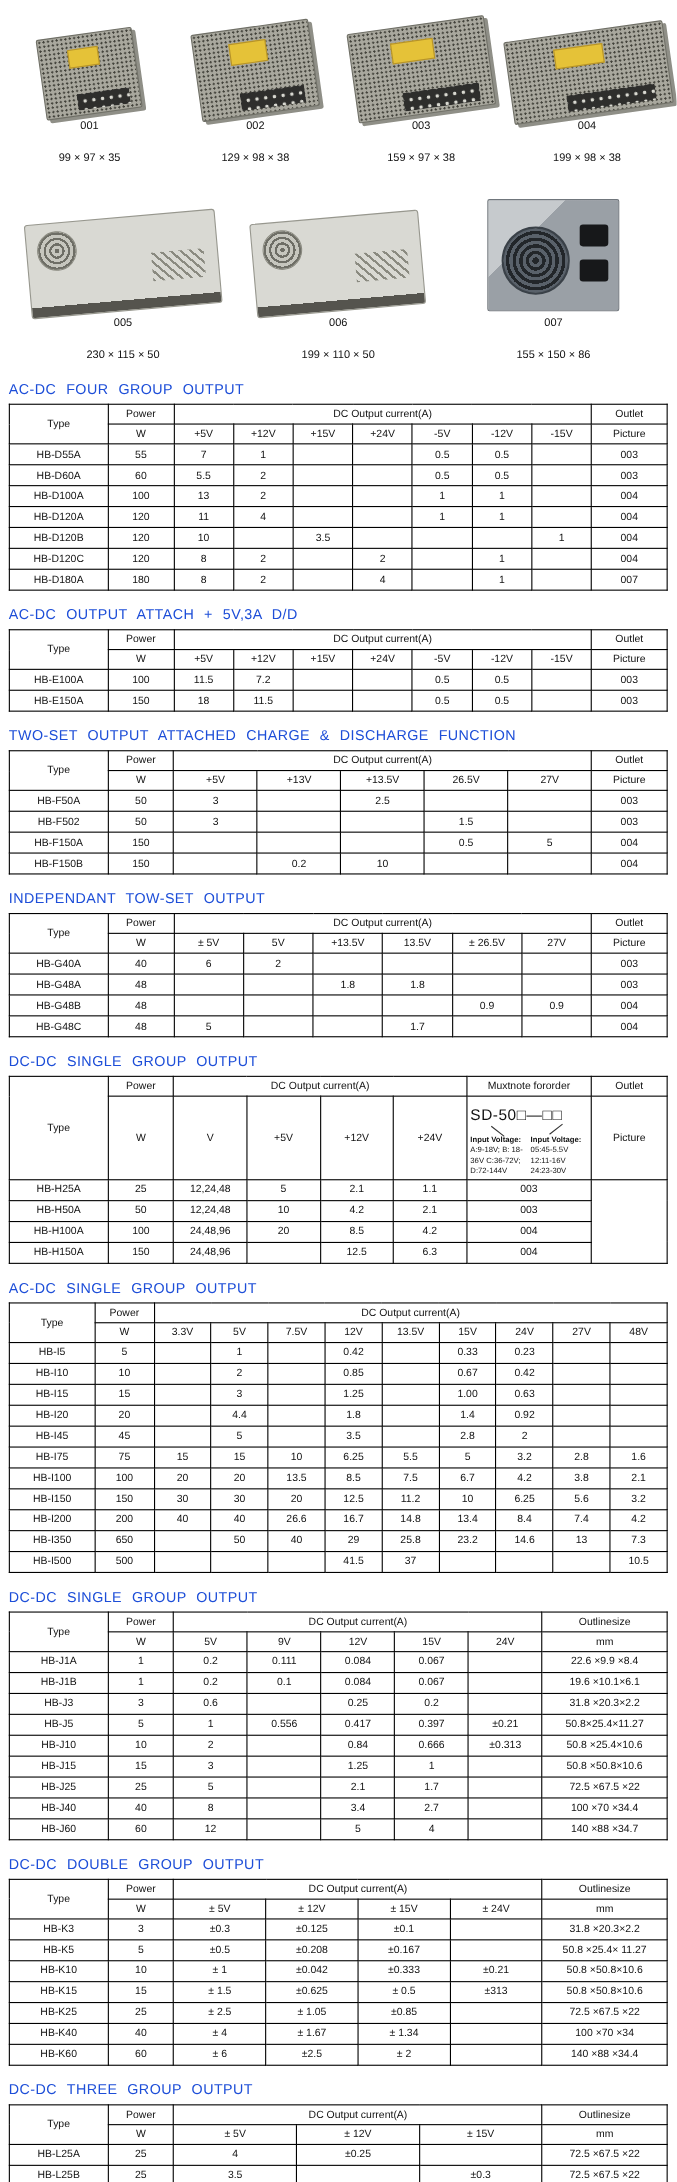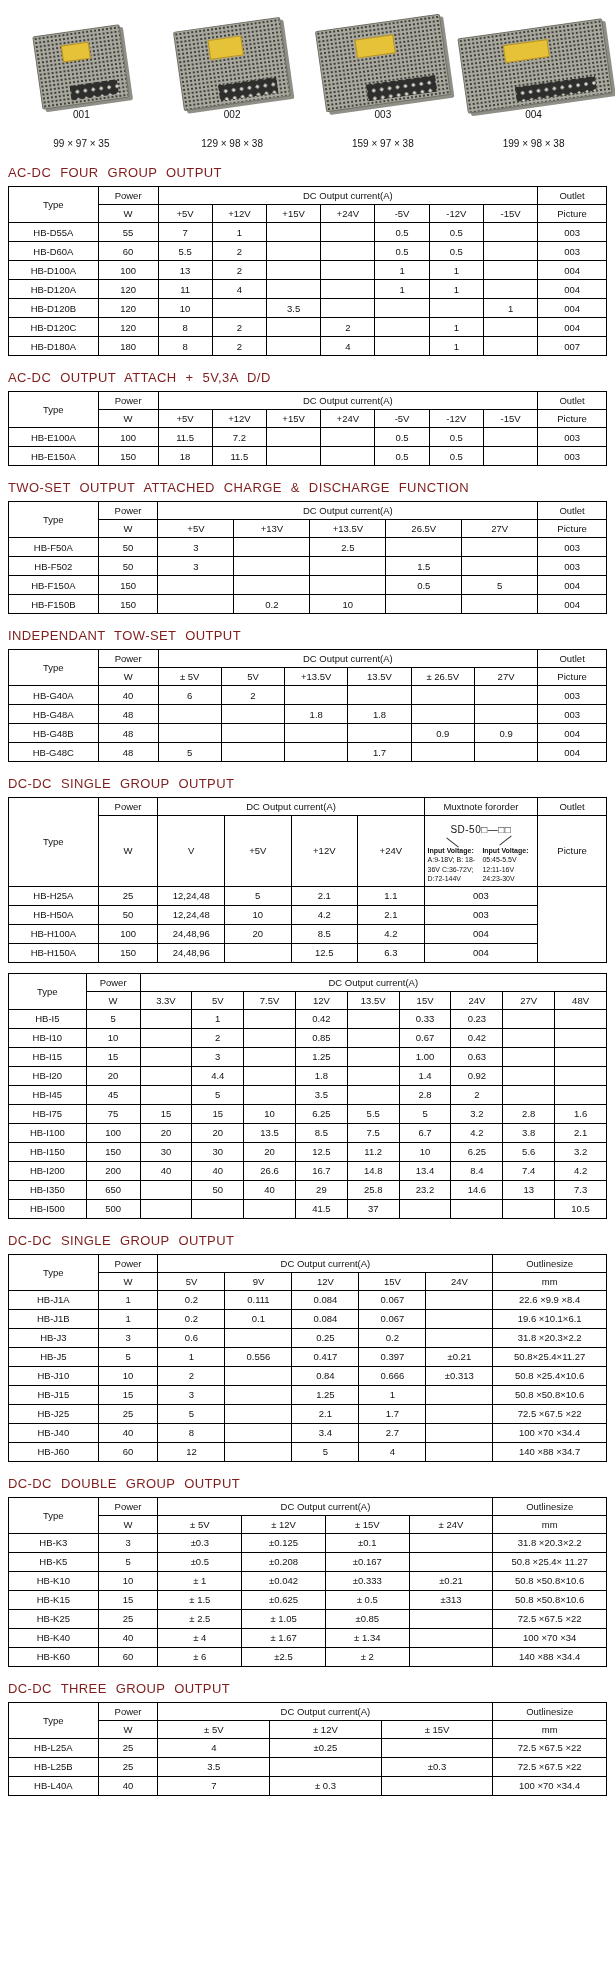--- a/index.html
+++ b/index.html
@@ -42,28 +42,28 @@
   .atx{width:118px;height:100px;border:1px solid #70767c;border-radius:2px;
     background:linear-gradient(135deg,#c6cacd 0 32%,#9aa0a6 32%);}
   .atx::before{content:"";position:absolute;left:12px;top:24px;width:58px;height:58px;border-radius:50%;
     background:repeating-radial-gradient(circle at 50% 50%,#22262a 0 3px,#59616a 3px 6px);
     border:2px solid #3a4148;}
   .atx::after{content:"";position:absolute;right:9px;top:22px;width:26px;height:20px;
     background:#17181a;border-radius:3px;box-shadow:0 32px 0 #17181a;}
   
   section.spec{margin:0 0 10px;}
   h2{font-size:13px;font-weight:normal;word-spacing:5px;letter-spacing:.4px;
-    margin:14px 0 6px;color:#7f1d1d;}
+    margin:14px 0 6px;color:#1d4ed8;}
   table{border-collapse:collapse;width:100%;table-layout:fixed;border:1.5px solid #000;}
   th,td{border:1px solid #000;font-size:9.5px;font-weight:normal;text-align:center;
     padding:2px 2px;overflow:hidden;white-space:nowrap;height:14px;}
   thead th{height:13px;}
   td.c-type-cell{}
   td.note-cell{white-space:normal;vertical-align:top;padding:2px 3px;}
-  .note-code{font-size:10px;text-align:center;margin:6px 0 2px;letter-spacing:.5px;}
+  .note-code{font-size:14px;text-align:left;margin:6px 0 2px;letter-spacing:.5px;}
   .note-lines{position:relative;height:9px;}
   .ln{position:absolute;width:15px;border-top:1px solid #333;display:block;}
   .ln-l{left:16%;top:5px;transform:rotate(38deg);}
   .ln-r{right:20%;top:3px;transform:rotate(-38deg);}
   .note-flex{display:flex;gap:3px;text-align:left;}
   .note-blk{flex:1;font-size:7px;line-height:1.35;}
   .note-blk b{display:block;font-weight:bold;font-size:7px;}
 </style>
 </head>
 <body>
@@ -87,20 +87,37 @@
       <div class="p-id">003</div>
       <div class="p-size">159 × 97 × 38</div>
     </div>
     <div class="p-card">
       <div class="illus mesh m4"></div>
       <div class="p-id">004</div>
       <div class="p-size">199 × 98 × 38</div>
     </div>
   </div>
 
+  <div class="photo-row row2">
+    <div class="p-card">
+      <div class="illus fanbox f1"></div>
+      <div class="p-id">005</div>
+      <div class="p-size">230 × 115 × 50</div>
+    </div>
+    <div class="p-card">
+      <div class="illus fanbox f2"></div>
+      <div class="p-id">006</div>
+      <div class="p-size">199 × 110 × 50</div>
+    </div>
+    <div class="p-card">
+      <div class="illus atx"></div>
+      <div class="p-id">007</div>
+      <div class="p-size">155 × 150 × 86</div>
+    </div>
+  </div>
 
   <section class="spec">
     <h2>AC-DC FOUR GROUP OUTPUT</h2>
     <table>
         <colgroup>
           <col style="width:15%">
           <col style="width:10%">
           <col style="width:9.07%">
           <col style="width:9.07%">
           <col style="width:9.07%">
@@ -513,20 +530,21 @@
             <td class=""></td>
             <td class="">12.5</td>
             <td class="">6.3</td>
             <td class="">004</td>
           </tr>
         </tbody>
       </table>
   </section>
 
   <section class="spec">
+    <h2>AC-DC SINGLE GROUP OUTPUT</h2>
     <table>
         <colgroup>
           <col style="width:13%">
           <col style="width:9%">
           <col style="width:8.67%">
           <col style="width:8.67%">
           <col style="width:8.67%">
           <col style="width:8.67%">
           <col style="width:8.67%">
           <col style="width:8.67%">

